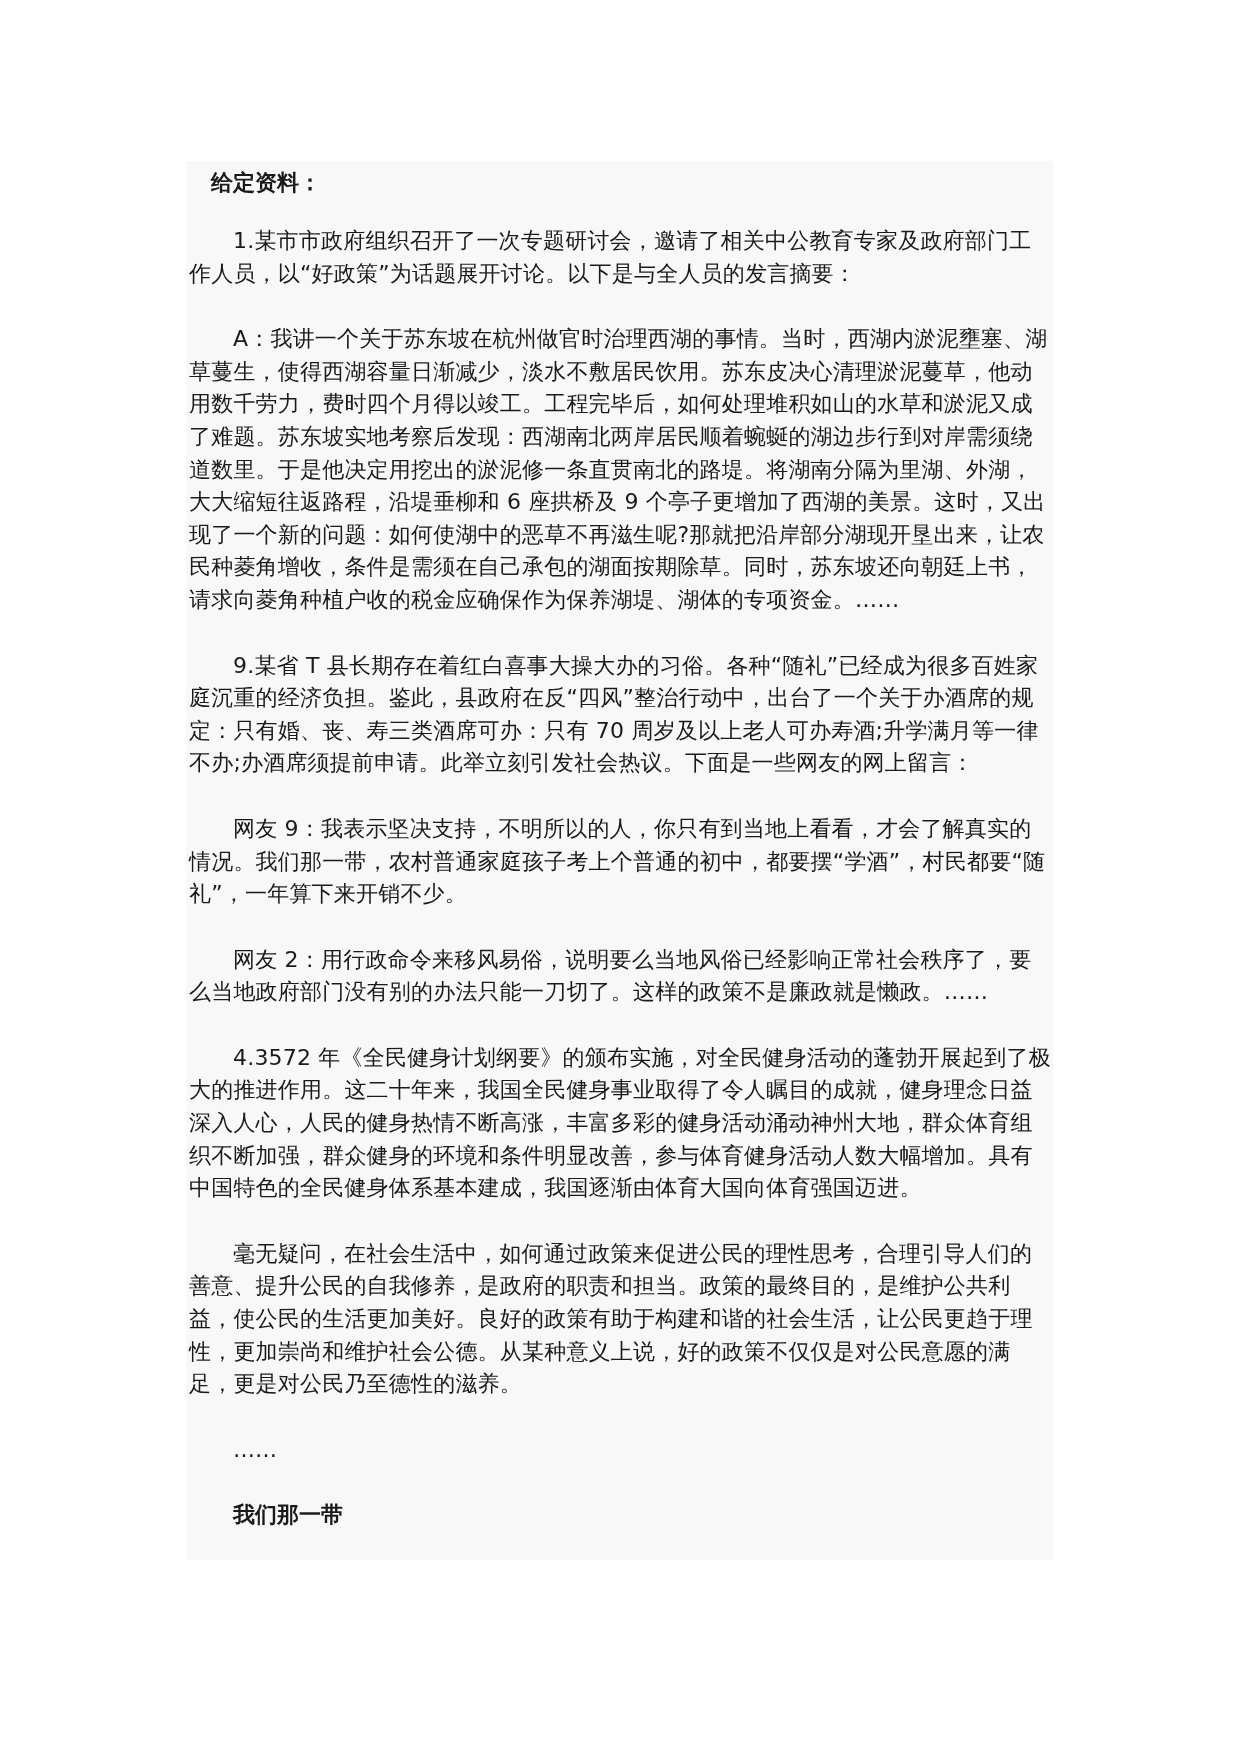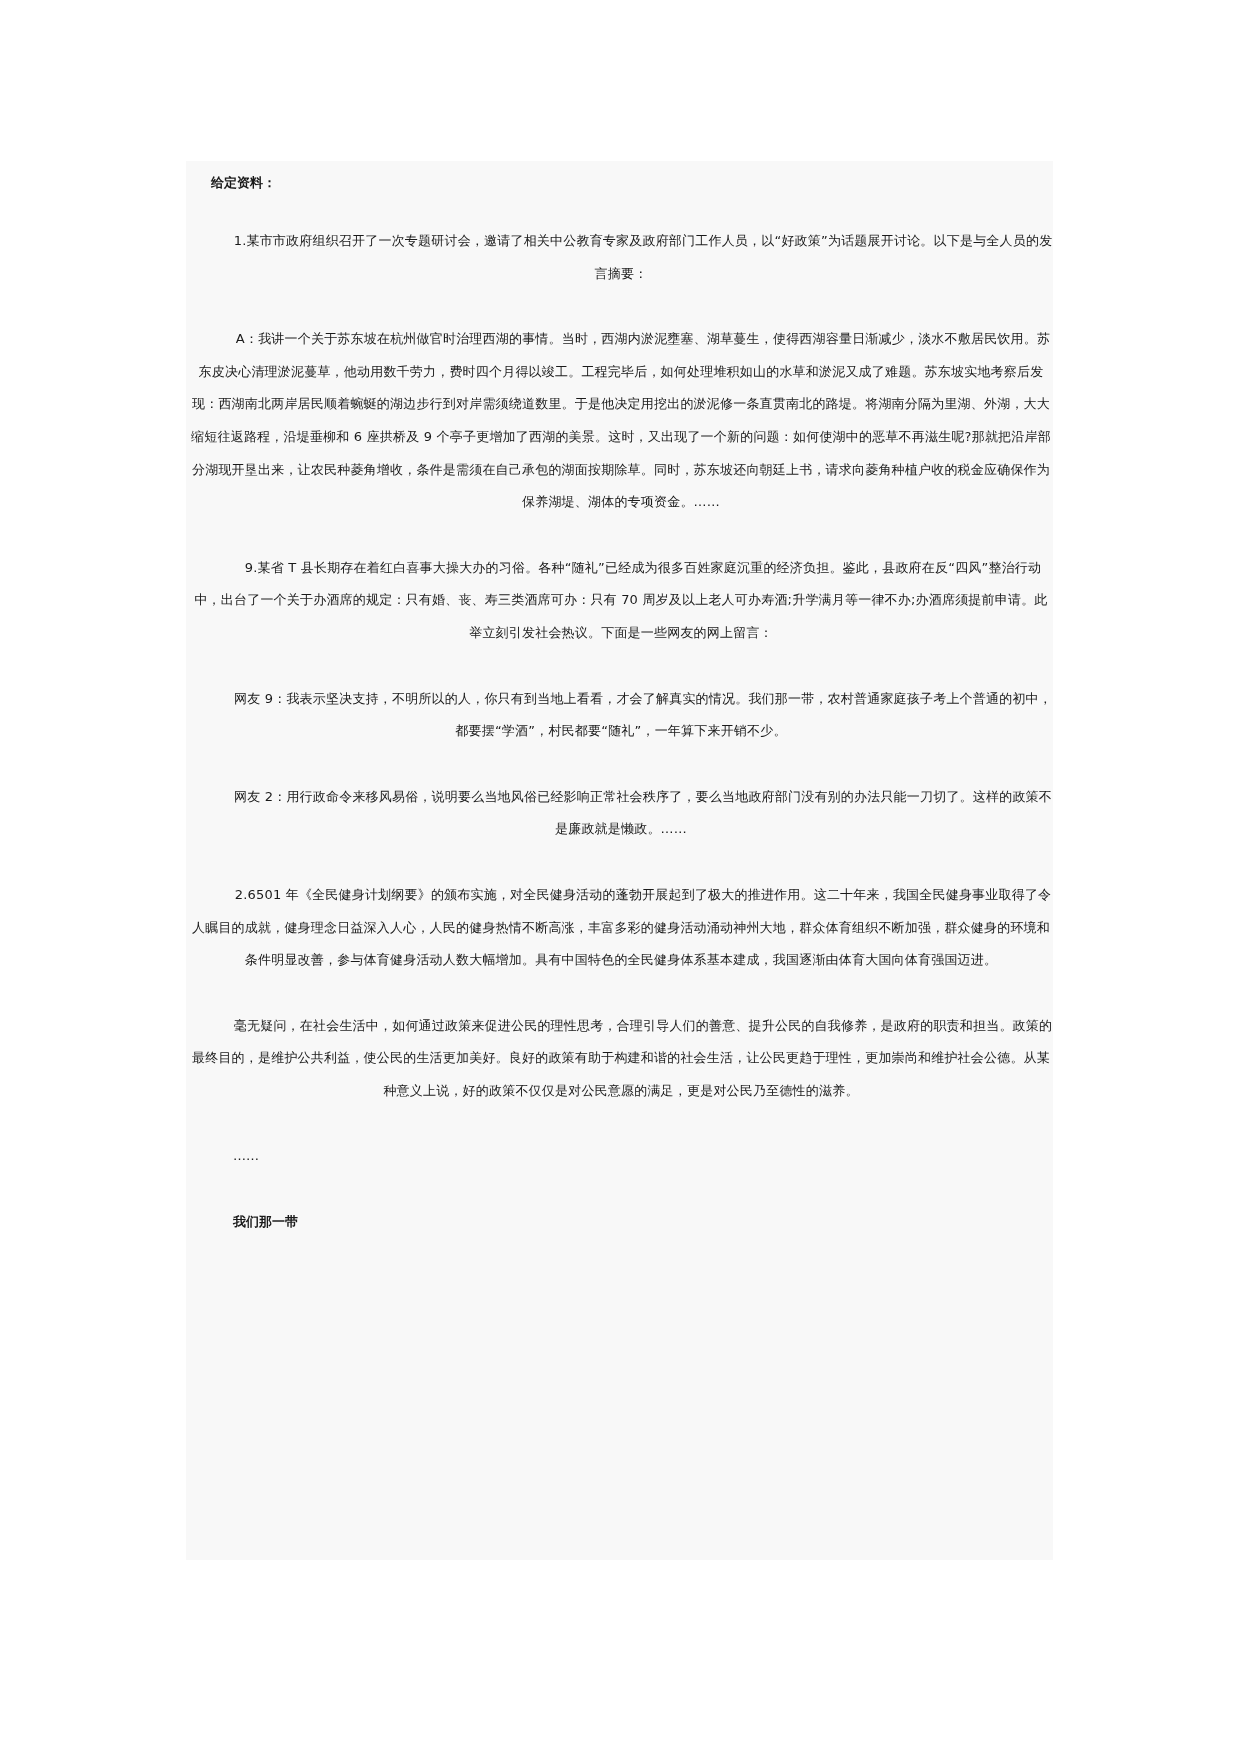--- a/index.html
+++ b/index.html
@@ -1,23 +1,23 @@
 <!DOCTYPE html>
 <html><head>
 <meta charset="utf-8">
 <style>
   html, body { margin: 0; padding: 0; background: #ffffff; }
   body { width: 1240px; height: 1754px; position: relative; overflow: hidden;
          font-family: "DejaVu Sans", "Liberation Sans", sans-serif; color: #1a1a1a; }
   .box { position: absolute; left: 186px; top: 161px; width: 867px; height: 1399px;
          background: #f8f8f8; }
   .content { position: absolute; left: 189px; top: 161px; width: 864px;
-             font-size: 13px; line-height: 32.6px; }
+             font-size: 22px; line-height: 32.6px; }
   .heading { font-weight: bold; padding-left: 22px; margin: 0; height: 32px; line-height: 32px; margin-top: 6px; }
-  .para { margin: 0; text-indent: 44px; letter-spacing: 0.2px; word-break: break-all; text-align: center; }
+  .para { margin: 0; text-indent: 44px; letter-spacing: 0.2px; word-break: break-all; }
   .gap { height: 33px; }
   .indent { padding-left: 44px; margin: 0; }
   .bold { font-weight: bold; }
 </style>
 </head>
 <body>
 
 <div class="box"></div>
 
 <div class="content">
@@ -27,20 +27,20 @@
   <p class="para">1.某市市政府组织召开了一次专题研讨会，邀请了相关中公教育专家及政府部门工作人员，以“好政策”为话题展开讨论。以下是与全人员的发言摘要：</p>
   <div class="gap"></div>
   <p class="para">A：我讲一个关于苏东坡在杭州做官时治理西湖的事情。当时，西湖内淤泥壅塞、湖草蔓生，使得西湖容量日渐减少，淡水不敷居民饮用。苏东皮决心清理淤泥蔓草，他动用数千劳力，费时四个月得以竣工。工程完毕后，如何处理堆积如山的水草和淤泥又成了难题。苏东坡实地考察后发现：西湖南北两岸居民顺着蜿蜒的湖边步行到对岸需须绕道数里。于是他决定用挖出的淤泥修一条直贯南北的路堤。将湖南分隔为里湖、外湖，大大缩短往返路程，沿堤垂柳和 6 座拱桥及 9 个亭子更增加了西湖的美景。这时，又出现了一个新的问题：如何使湖中的恶草不再滋生呢?那就把沿岸部分湖现开垦出来，让农民种菱角增收，条件是需须在自己承包的湖面按期除草。同时，苏东坡还向朝廷上书，请求向菱角种植户收的税金应确保作为保养湖堤、湖体的专项资金。……</p>
   <div class="gap"></div>
   <p class="para">9.某省 T 县长期存在着红白喜事大操大办的习俗。各种“随礼”已经成为很多百姓家庭沉重的经济负担。鉴此，县政府在反“四风”整治行动中，出台了一个关于办酒席的规定：只有婚、丧、寿三类酒席可办：只有 70 周岁及以上老人可办寿酒;升学满月等一律不办;办酒席须提前申请。此举立刻引发社会热议。下面是一些网友的网上留言：</p>
   <div class="gap"></div>
   <p class="para">网友 9：我表示坚决支持，不明所以的人，你只有到当地上看看，才会了解真实的情况。我们那一带，农村普通家庭孩子考上个普通的初中，都要摆“学酒”，村民都要“随礼”，一年算下来开销不少。</p>
   <div class="gap"></div>
   <p class="para">网友 2：用行政命令来移风易俗，说明要么当地风俗已经影响正常社会秩序了，要么当地政府部门没有别的办法只能一刀切了。这样的政策不是廉政就是懒政。……</p>
   <div class="gap"></div>
-  <p class="para">2.6501 年《全民健身计划纲要》的颁布实施，对全民健身活动的蓬勃开展起到了极大的推进作用。这二十年来，我国全民健身事业取得了令人瞩目的成就，健身理念日益深入人心，人民的健身热情不断高涨，丰富多彩的健身活动涌动神州大地，群众体育组织不断加强，群众健身的环境和条件明显改善，参与体育健身活动人数大幅增加。具有中国特色的全民健身体系基本建成，我国逐渐由体育大国向体育强国迈进。</p>
+  <p class="para">4.3572 年《全民健身计划纲要》的颁布实施，对全民健身活动的蓬勃开展起到了极大的推进作用。这二十年来，我国全民健身事业取得了令人瞩目的成就，健身理念日益深入人心，人民的健身热情不断高涨，丰富多彩的健身活动涌动神州大地，群众体育组织不断加强，群众健身的环境和条件明显改善，参与体育健身活动人数大幅增加。具有中国特色的全民健身体系基本建成，我国逐渐由体育大国向体育强国迈进。</p>
   <div class="gap"></div>
   <p class="para">毫无疑问，在社会生活中，如何通过政策来促进公民的理性思考，合理引导人们的善意、提升公民的自我修养，是政府的职责和担当。政策的最终目的，是维护公共利益，使公民的生活更加美好。良好的政策有助于构建和谐的社会生活，让公民更趋于理性，更加崇尚和维护社会公德。从某种意义上说，好的政策不仅仅是对公民意愿的满足，更是对公民乃至德性的滋养。</p>
   <div class="gap"></div>
   <p class="indent">……</p>
   <div class="gap"></div>
   <p class="indent bold">我们那一带</p>
 </div>
 
 </body></html>

